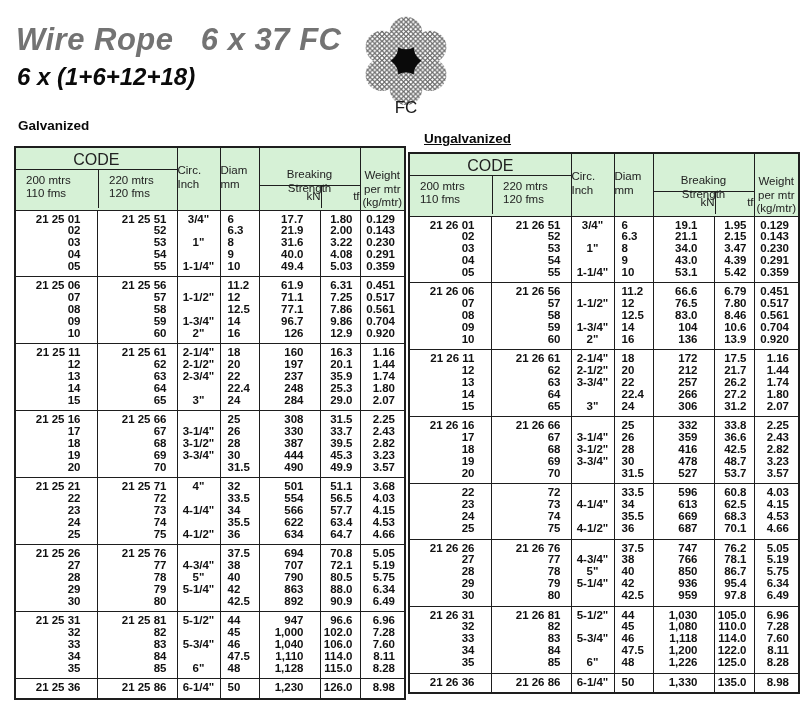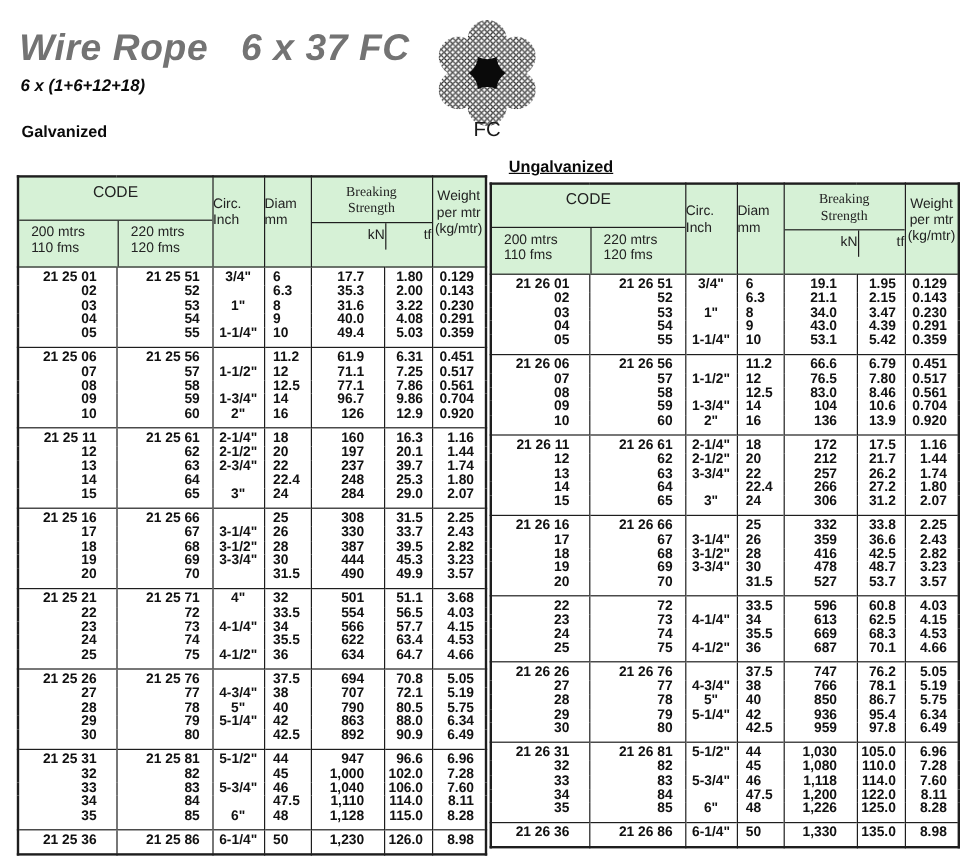--- a/index.html
+++ b/index.html
@@ -8,64 +8,64 @@
     position:relative; width:811px; height:718px; overflow:hidden;
     font-family:"Liberation Sans", sans-serif; color:#151515;
   }
   .title {
     position:absolute; left:16px; top:22px;
     font-size:31px; font-weight:bold; font-style:italic;
     white-space:pre; letter-spacing:0.5px; color:#737373;
   }
   .subtitle {
     position:absolute; left:17px; top:63px;
-    font-size:14px; font-weight:bold; font-style:italic; color:#0a0a0a;
+    font-size:24px; font-weight:bold; font-style:italic; color:#0a0a0a;
   }
   .rope-wrap { position:absolute; left:358px; top:10px; width:96px; height:96px; }
   .fc-label {
     position:absolute; left:358px; top:98px; width:96px;
     text-align:center; font-size:17px; color:#1a1a1a;
   }
   .table-label { position:absolute; font-size:13.5px; font-weight:bold; color:#0a0a0a; }
-  #label-galv   { left:18px;  top:102px; }
+  #label-galv   { left:18px;  top:118px; }
   #label-ungalv { left:424px; top:131px;text-decoration:underline; }
 
   table.spec { position:absolute; border-collapse:collapse; table-layout:fixed;
                border:2px solid #1e1e1e; }
   #table-galv   { left:14px;  top:146px; width:390px; }
   #table-ungalv { left:408px; top:152px; width:391px; }
 
   table.spec col.c0 { width:82px; } table.spec col.c1 { width:80px; }
   table.spec col.c2 { width:43px; } table.spec col.c3 { width:39px; }
   table.spec col.c4 { width:61px; } table.spec col.c5 { width:40px; }
   table.spec col.c6 { width:45px; }
 
   thead th {
     background:#d6f1d6; border-left:1.5px solid #1e1e1e;
     font-weight:normal; font-size:11.5px; padding:0; vertical-align:top;
     color:#222;
   }
   thead th:first-child { border-left:none; }
-  .code-top { height:36px; line-height:23px; text-align:center; font-size:13px;
+  .code-top { height:22px; line-height:23px; text-align:center; font-size:16px;
               border-bottom:1.5px solid #1e1e1e; }
   .code-sub { display:flex; height:38px; }
   .code-sub > div { white-space:pre-line; text-align:left; font-weight:normal;
                     font-size:11.5px; line-height:13px; padding:4px 0 0 10px; }
   .code-sub-a { width:82px; }
   .code-sub-b { flex:1; border-left:1.5px solid #1e1e1e; }
   .h-mid { height:60px; text-align:left; white-space:pre-line;
            line-height:14px; padding-top:15px;margin-left:19px; }
-  .break-top { height:37px; padding-top:5px; text-align:center;
-               white-space:pre-line; line-height:14px;font-family:Liberation Serif, serif; }
+  .break-top { height:37px; padding-top:19px; text-align:center;
+               white-space:pre-line; line-height:14px; }
   .break-sub { display:flex; height:23px; border-top:1.5px solid #1e1e1e; }
   .break-sub > div { line-height:21px; text-align:right; }
   .bs-kn { width:61px; }
   .bs-tf { flex:1; border-left:1.5px solid #1e1e1e; }
   .h-weight { height:60px; text-align:center; white-space:pre-line;
-              line-height:13.5px; padding-top:10px; }
+              line-height:13.5px; padding-top:21px; }
 
   tbody { border-top:1.6px solid #1e1e1e; }
   tbody td {
     border-left:1.5px solid #1e1e1e; font-size:11.5px; font-weight:bold;
     line-height:11.8px; padding:0; color:#111; white-space:nowrap;
   }
   tbody td:first-child { border-left:none; }
   tbody tr:first-child td { padding-top:3px; }
   tbody tr:last-child td  { padding-bottom:4px; }
   tbody.single td { padding-top:10px; padding-bottom:10px; }
@@ -148,21 +148,21 @@
         <td class="a-l col-3">6</td>
         <td class="a-r col-4">17.7</td>
         <td class="a-r col-5">1.80</td>
         <td class="a-r col-6">0.129</td>
       </tr>
       <tr>
         <td class="a-r col-0">02</td>
         <td class="a-r col-1">52</td>
         <td class="a-c col-2"></td>
         <td class="a-l col-3">6.3</td>
-        <td class="a-r col-4">35.3</td>
+        <td class="a-r col-4">21.9</td>
         <td class="a-r col-5">2.00</td>
         <td class="a-r col-6">0.143</td>
       </tr>
       <tr>
         <td class="a-r col-0">03</td>
         <td class="a-r col-1">53</td>
         <td class="a-c col-2">1"</td>
         <td class="a-l col-3">8</td>
         <td class="a-r col-4">31.6</td>
         <td class="a-r col-5">3.22</td>
@@ -252,21 +252,21 @@
         <td class="a-r col-4">197</td>
         <td class="a-r col-5">20.1</td>
         <td class="a-r col-6">1.44</td>
       </tr>
       <tr>
         <td class="a-r col-0">13</td>
         <td class="a-r col-1">63</td>
         <td class="a-c col-2">2-3/4"</td>
         <td class="a-l col-3">22</td>
         <td class="a-r col-4">237</td>
-        <td class="a-r col-5">39.7</td>
+        <td class="a-r col-5">35.9</td>
         <td class="a-r col-6">1.74</td>
       </tr>
       <tr>
         <td class="a-r col-0">14</td>
         <td class="a-r col-1">64</td>
         <td class="a-c col-2"></td>
         <td class="a-l col-3">22.4</td>
         <td class="a-r col-4">248</td>
         <td class="a-r col-5">25.3</td>
         <td class="a-r col-6">1.80</td>

